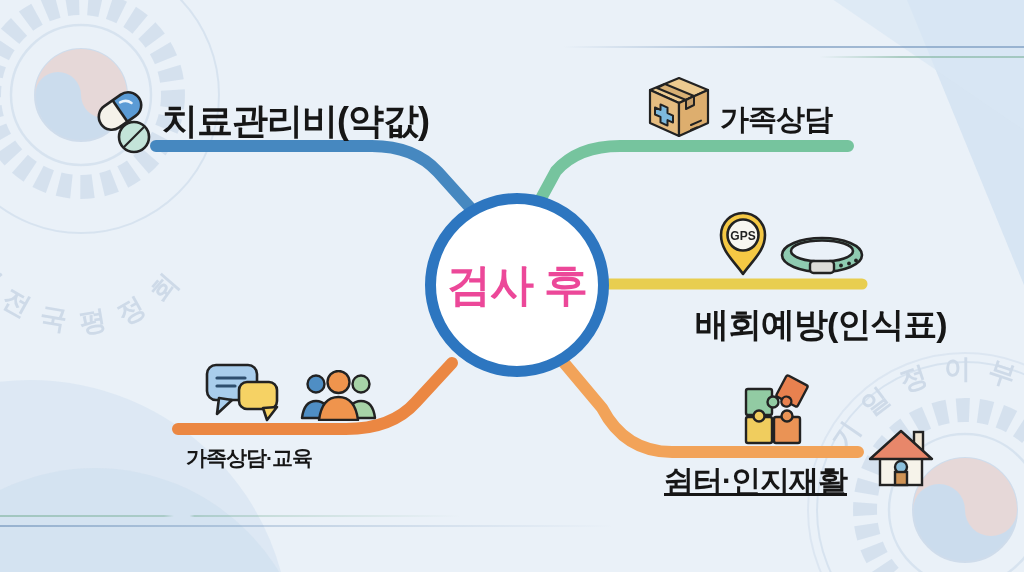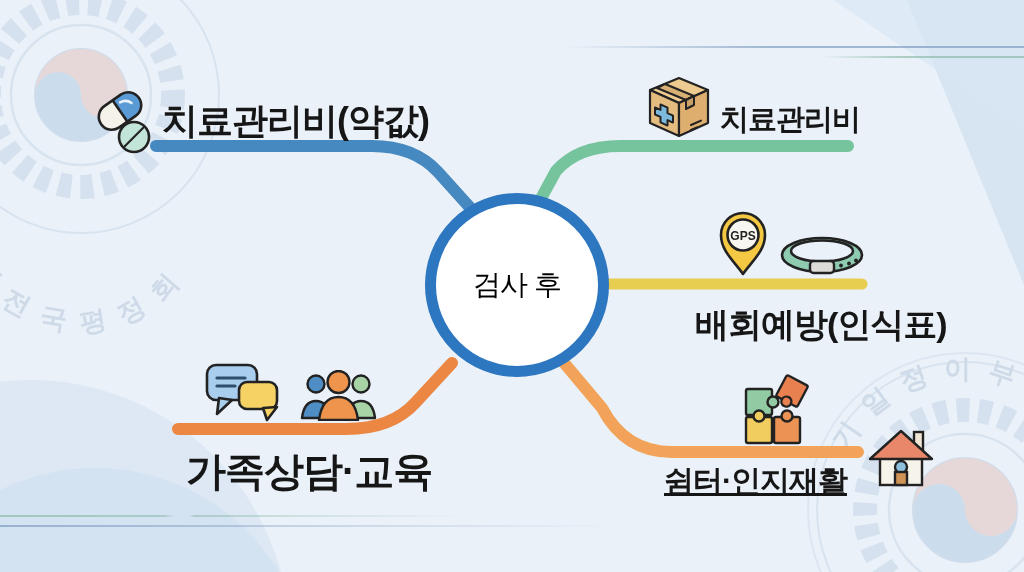--- a/index.html
+++ b/index.html
@@ -23,30 +23,30 @@
   .rule-top-green{top:56px;background:linear-gradient(90deg,rgba(120,175,150,0) 80%,rgba(120,175,150,.55) 88%);}
   .rule-bottom-green{top:515px;background:linear-gradient(90deg,rgba(120,175,150,.55) 0%,rgba(120,175,150,.45) 16%,rgba(120,175,150,0) 17%,rgba(120,175,150,0) 18.5%,rgba(120,175,150,.45) 19%,rgba(120,175,150,.4) 20%,rgba(120,175,150,0) 45%);}
   .rule-bottom-blue{top:525px;background:linear-gradient(90deg,rgba(110,145,185,.6) 0%,rgba(110,145,185,0) 60%);}
 
   .layer{position:absolute;left:0;top:0;}
 
   
   .center-node{position:absolute;left:425px;top:193px;width:184px;height:184px;
     box-sizing:border-box;border:11px solid #2d76c0;border-radius:50%;background:#ffffff;
     display:flex;flex-direction:column;align-items:center;justify-content:center;z-index:3;}
-  .center-node .ln{font-size:28px;font-weight:400;color:#000000;line-height:1.22;
+  .center-node .ln{font-size:44px;font-weight:700;color:#ec4899;line-height:1.22;
     letter-spacing:-1px;white-space:nowrap;}
 
   
   .branch-label{position:absolute;font-weight:800;color:#161616;letter-spacing:-1px;
     white-space:nowrap;z-index:4;}
   .lbl-treatment{left:162px;top:97px;font-size:36px;}
   .lbl-supplies{left:720px;top:100px;font-size:29px;}
   .lbl-wandering{left:695px;top:302px;font-size:34px;}
-  .lbl-family{left:186px;top:444px;font-size:40px;}
+  .lbl-family{left:186px;top:444px;font-size:21px;}
   .lbl-shelter{left:664px;top:461px;font-size:30px;text-decoration:underline;}
 
   .icon{position:absolute;z-index:4;}
   svg{display:block;}
 </style>
 </head>
 <body>
 
 <div id="canvas">
 
@@ -123,21 +123,21 @@
 
   <svg class="icon" style="left:645px;top:75px;" width="68" height="64" viewBox="0 0 68 64">
     <path d="M34,3 L63,15 L34,28 L5,15 Z" fill="#ecca90" stroke="#222" stroke-width="2.2" stroke-linejoin="round"></path>
     <path d="M20,9 L49,21 L41,25 L12,13 Z" fill="#d8b074" stroke="#222" stroke-width="2" stroke-linejoin="round"></path>
     <path d="M5,15 L34,28 L34,61 L5,48 Z" fill="#e5bc80" stroke="#222" stroke-width="2.2" stroke-linejoin="round"></path>
     <path d="M63,15 L34,28 L34,61 L63,48 Z" fill="#ddae6e" stroke="#222" stroke-width="2.2" stroke-linejoin="round"></path>
     <path d="M41,25 L49,21 L49,30 L41,34 Z" fill="#c9a06a" stroke="#222" stroke-width="2" stroke-linejoin="round"></path>
     <path d="M15.5,29.4 L22.5,32.6 L22.5,38.1 L28,40.6 L28,47.6 L22.5,45.1 L22.5,50.6 L15.5,47.4 L15.5,41.9 L10,39.5 L10,32.5 L15.5,34.9 Z" fill="#7db9dd" stroke="#222" stroke-width="2" stroke-linejoin="round"></path>
     <path d="M46,50 L56,45.6 M46,55 L52,52.4" stroke="#222" stroke-width="2" stroke-linecap="round"></path>
   </svg>
-  <div class="branch-label lbl-supplies">치료관리비</div>
+  <div class="branch-label lbl-supplies">가족상담</div>
 
   <svg class="icon" style="left:716px;top:209px;" width="54" height="68" viewBox="0 0 54 68">
     <path d="M27,65 C18,52 5,42 5,26 A22,22 0 0 1 49,26 C49,42 36,52 27,65 Z" fill="#f5c844" stroke="#222" stroke-width="2.6" stroke-linejoin="round"></path>
     <circle cx="27" cy="26" r="15.5" fill="#f8f6f0" stroke="#222" stroke-width="2.6"></circle>
     <text x="27" y="31" text-anchor="middle" font-size="12" font-weight="800" fill="#222">GPS</text>
   </svg>
   <svg class="icon" style="left:778px;top:233px;" width="88" height="44" viewBox="0 0 88 44">
     <ellipse cx="44" cy="22" rx="40" ry="17" fill="#8fcbb1" stroke="#222" stroke-width="2.6"></ellipse>
     <ellipse cx="44" cy="18" rx="31" ry="10.5" fill="#eaf1f8" stroke="#222" stroke-width="2.6"></ellipse>
     <rect x="32" y="28" width="24" height="12" rx="3.5" fill="#dddcd8" stroke="#222" stroke-width="2.4"></rect>

